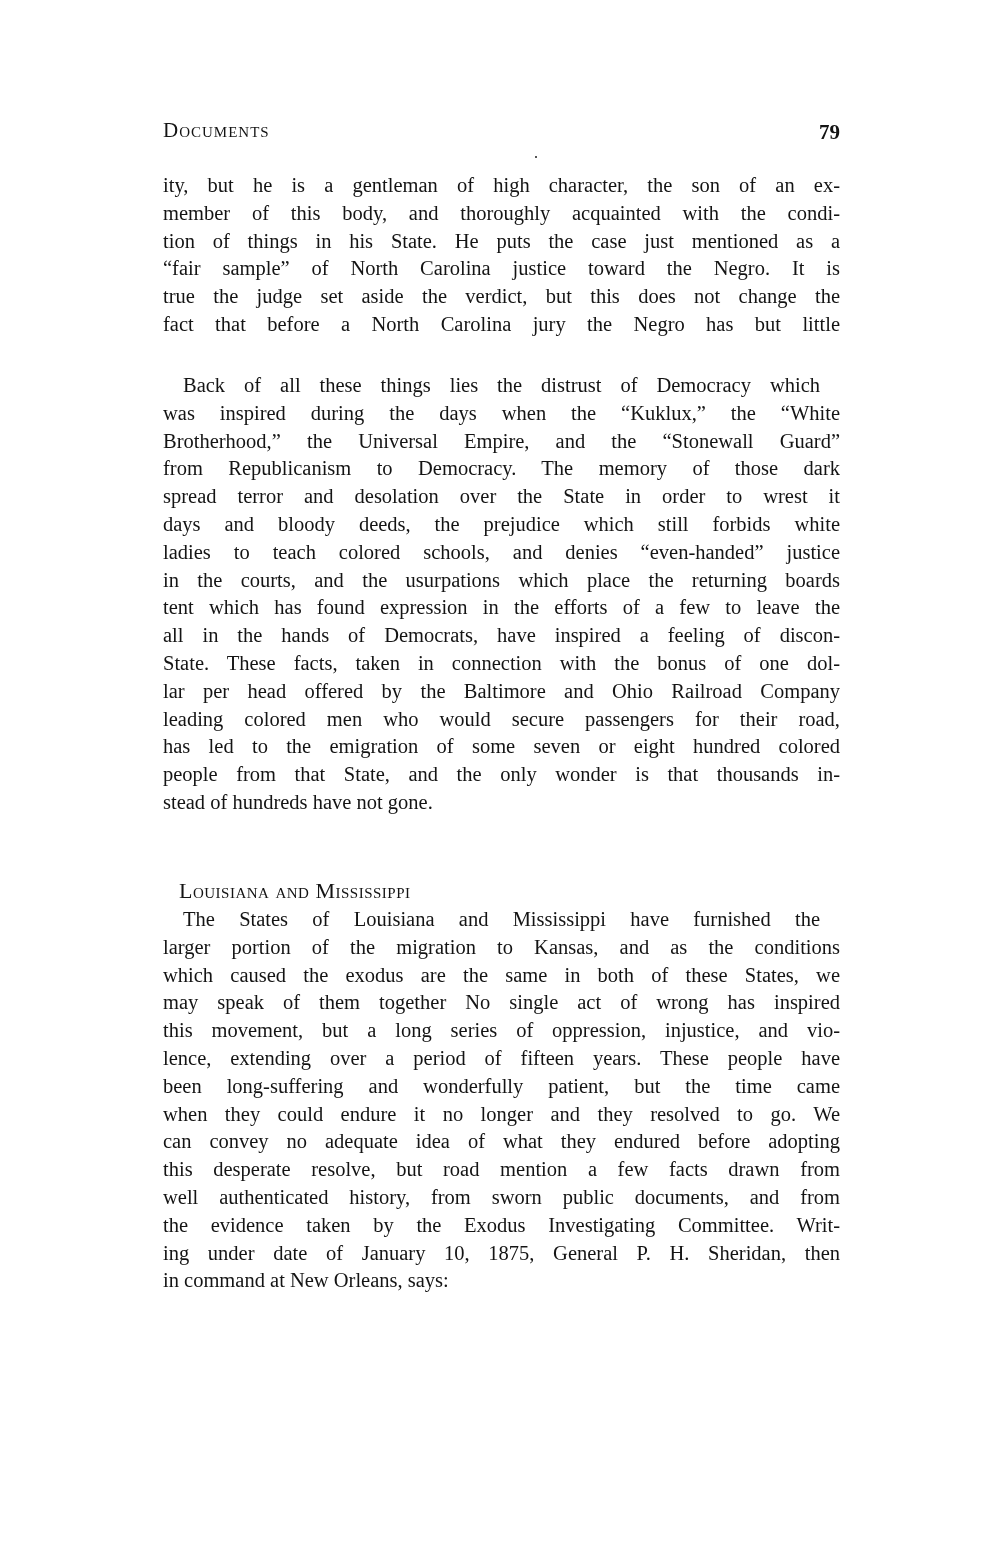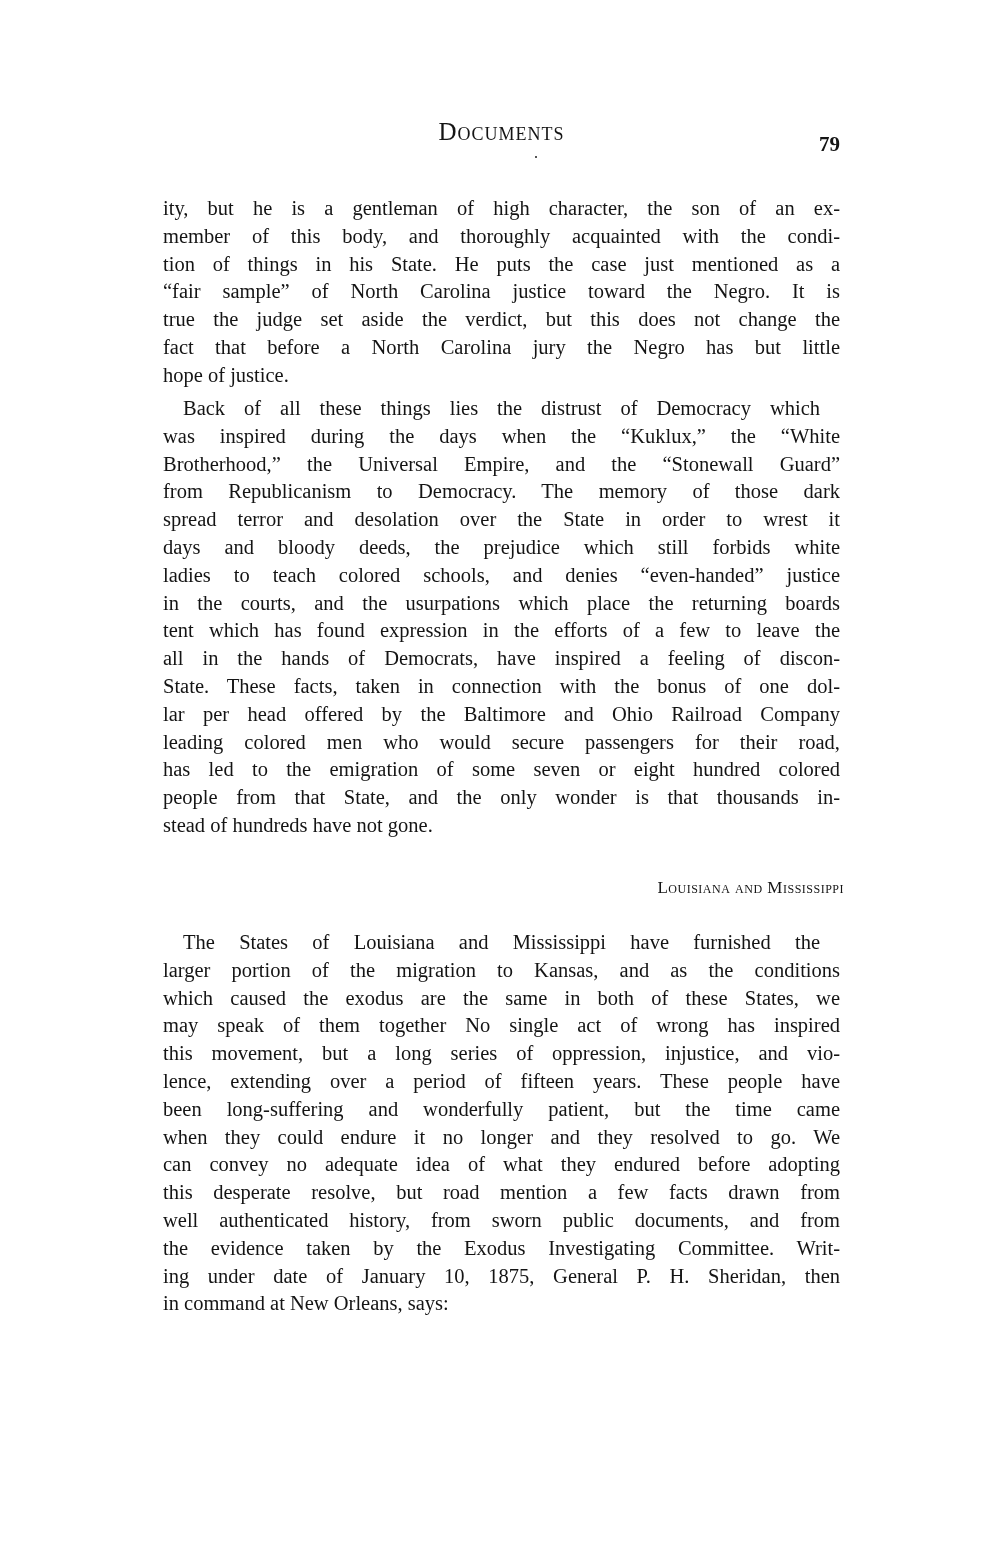--- a/index.html
+++ b/index.html
@@ -25,30 +25,29 @@
       position: absolute;
       top: 116px;
       left: 0;
       width: 677px;
       height: 30px;
     }
     .running-title {
       position: absolute;
       left: 0;
       width: 677px;
-      text-align: center;
-      font-size: 25px;
+      font-size: 21px;
       font-variant: small-caps;
       letter-spacing: 1px;
       top: 2px;
     }
     .page-number {
       position: absolute;
       right: 0;
-      top: 16px;
+      top: 4px;
       font-size: 21px;
       font-weight: bold;
     }
     .head-dot {
       position: absolute;
       left: 372px;
       top: 40px;
       width: 2px;
       height: 2px;
       background: #555;
@@ -73,34 +72,33 @@
     }
     .line.indent {
       padding-left: 20px;
     }
     .line .fill {
       display: inline-block;
       width: 100%;
       white-space: normal;
       text-align: justify;
       text-align-last: justify;
-      margin-top: 23px;
     }
     .line.last .fill {
       text-align-last: left;
     }
     .line.indent .fill {
       width: calc(100% - 20px);
     }
     .section-heading {
       position: absolute;
-      left: 4px;
+      left: 16px;
       width: 677px;
-      text-align: right;
-      font-size: 17px;
+      text-align: left;
+      font-size: 22px;
       font-variant: small-caps;
       letter-spacing: 0.5px;
     }
   </style>
 </head>
 <body>
 
 <div class="page">
   <div class="running-head">
     <div class="running-title">Documents</div>
@@ -108,21 +106,20 @@
     <div class="head-dot"></div>
   </div>
 
   <div class="block" id="block-p1" style="top:172px;">
       <span class="line"><span class="fill">ity, but he is a gentleman of high character, the son of an ex-</span></span>
       <span class="line"><span class="fill">member of this body, and thoroughly acquainted with the condi-</span></span>
       <span class="line"><span class="fill">tion of things in his State.  He puts the case just mentioned as a</span></span>
       <span class="line"><span class="fill">“fair sample” of North Carolina justice toward the Negro.  It is</span></span>
       <span class="line"><span class="fill">true the judge set aside the verdict, but this does not change the</span></span>
       <span class="line"><span class="fill">fact that before a North Carolina jury the Negro has but little</span></span>
-      <span class="line last"><span class="fill">hope of justice.</span></span>
     </div>
   <div class="block" id="block-p2" style="top:372px;">
       <span class="line indent"><span class="fill">Back of all these things lies the distrust of Democracy which</span></span>
       <span class="line"><span class="fill">was inspired during the days when the “Kuklux,” the “White</span></span>
       <span class="line"><span class="fill">Brotherhood,” the Universal Empire, and the “Stonewall Guard”</span></span>
       <span class="line"><span class="fill">from Republicanism to Democracy.  The memory of those dark</span></span>
       <span class="line"><span class="fill">spread terror and desolation over the State in order to wrest it</span></span>
       <span class="line"><span class="fill">days and bloody deeds, the prejudice which still forbids white</span></span>
       <span class="line"><span class="fill">ladies to teach colored schools, and denies “even-handed” justice</span></span>
       <span class="line"><span class="fill">in the courts, and the usurpations which place the returning boards</span></span>

